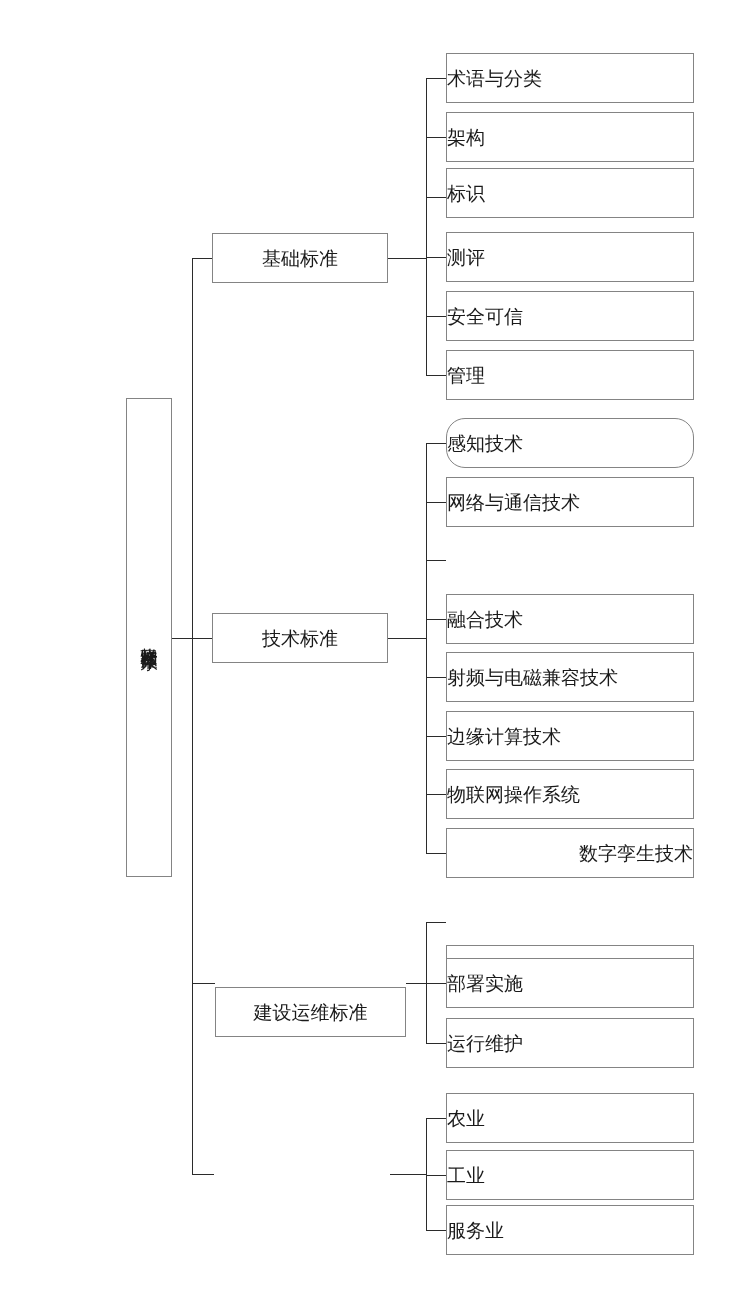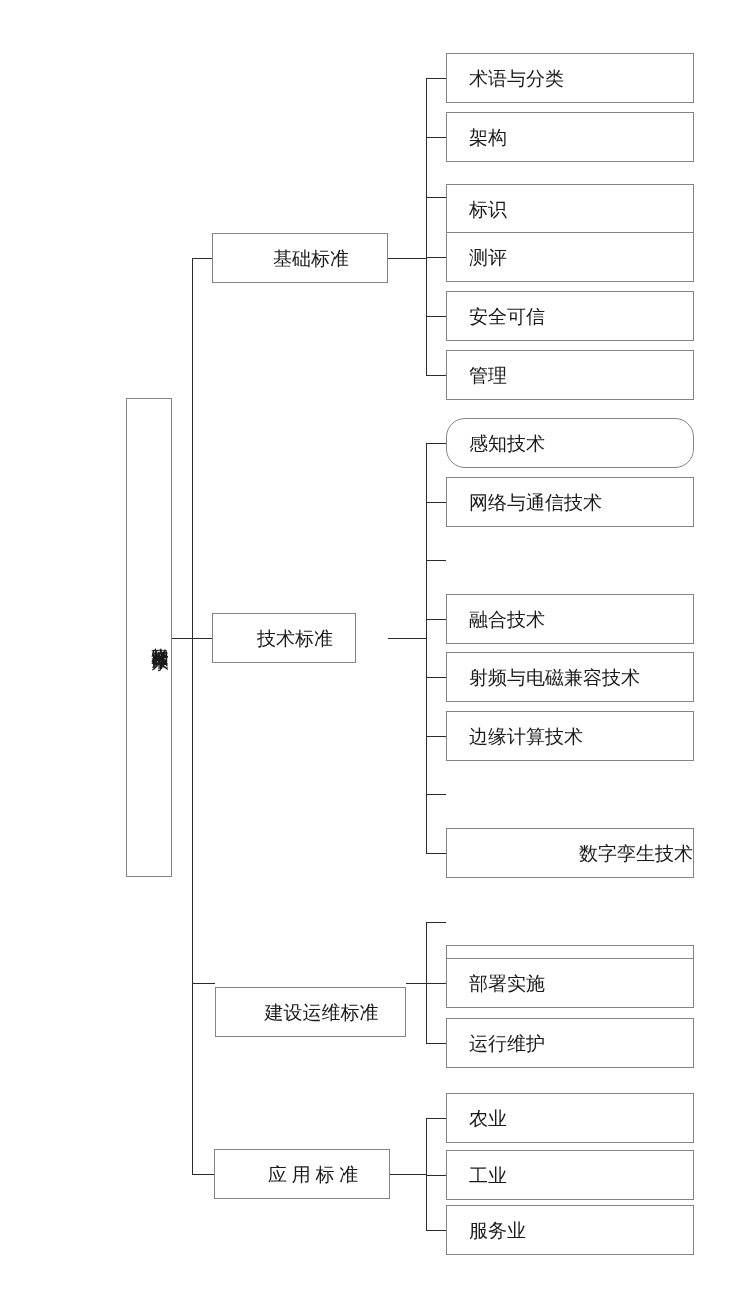--- a/index.html
+++ b/index.html
@@ -14,21 +14,20 @@
   }
   .box {
     position: absolute;
     box-sizing: border-box;
     border: 1px solid #848484;
     background: #ffffff;
     display: flex;
     align-items: center;
     font-size: 19px;
     line-height: 1;
-    padding-left: 22px;
   }
   .branch {
     justify-content: center;
     text-align: center;
   }
   .leaf {
     left: 446px;
     width: 248px;
     height: 50px;
     justify-content: flex-start;
@@ -76,34 +75,34 @@
   <div class="h-line stub" style="top:257px;"></div>
   <div class="h-line stub" style="top:316px;"></div>
   <div class="h-line stub" style="top:375px;"></div>
 
   <div class="box leaf" style="top:53px;">
       <span>术语与分类</span>
     </div>
   <div class="box leaf" style="top:112px;">
       <span>架构</span>
     </div>
-  <div class="box leaf" style="top:184px;">
+  <div class="box leaf" style="top:168px;">
       <span>标识</span>
     </div>
   <div class="box leaf" style="top:232px;">
       <span>测评</span>
     </div>
   <div class="box leaf" style="top:291px;">
       <span>安全可信</span>
     </div>
   <div class="box leaf" style="top:350px;align-items:center;">
       <span>管理</span>
     </div>
 
-  <div class="box branch" style="left:212px; top:613px; width:144px; height:50px;justify-content:center;">
+  <div class="box branch" style="left:212px; top:613px; width:176px; height:50px;justify-content:center;">
     <span>技术标准</span>
   </div>
   <div class="h-line" style="left:388px; top:638px; width:38px;"></div>
   <div class="v-line vconn" style="top:443px; height:411px;"></div>
 
   <div class="h-line stub" style="top:443px;"></div>
   <div class="h-line stub" style="top:502px;"></div>
   <div class="h-line stub" style="top:560px;"></div>
   <div class="h-line stub" style="top:619px;"></div>
   <div class="h-line stub" style="top:677px;"></div>
@@ -119,20 +118,23 @@
     </div>
   <div class="box leaf" style="top:594px;">
       <span>融合技术</span>
     </div>
   <div class="box leaf" style="top:652px;">
       <span>射频与电磁兼容技术</span>
     </div>
   <div class="box leaf" style="top:711px;">
       <span>边缘计算技术</span>
     </div>
+  <div class="box leaf" style="top:769px;">
+      <span>物联网操作系统</span>
+    </div>
   <div class="box leaf" style="top:828px;justify-content:flex-end;">
       <span>数字孪生技术</span>
     </div>
 
   <div class="h-line" style="left:192px; top:983px; width:23px;"></div>
   <div class="box branch" style="left:215px; top:958px; width:191px; height:50px;margin-top:29px;">
     <span>建设运维标准</span>
   </div>
   <div class="h-line" style="left:406px; top:983px; width:20px;"></div>
   <div class="v-line vconn" style="top:922px; height:122px;"></div>
@@ -145,23 +147,20 @@
       <span>规划设计</span>
     </div>
   <div class="box leaf" style="top:958px;">
       <span>部署实施</span>
     </div>
   <div class="box leaf" style="top:1018px;">
       <span>运行维护</span>
     </div>
 
   <div class="h-line" style="left:192px; top:1174px; width:22px;"></div>
-  <div class="box branch" style="left:214px; top:1149px; width:176px; height:50px;">
-    <span>应 用 标 准</span>
-  </div>
   <div class="h-line" style="left:390px; top:1174px; width:36px;"></div>
   <div class="v-line vconn" style="top:1118px; height:113px;"></div>
 
   <div class="h-line stub" style="top:1118px;"></div>
   <div class="h-line stub" style="top:1175px;"></div>
   <div class="h-line stub" style="top:1230px;"></div>
 
   <div class="box leaf" style="top:1093px;">
       <span>农业</span>
     </div>

